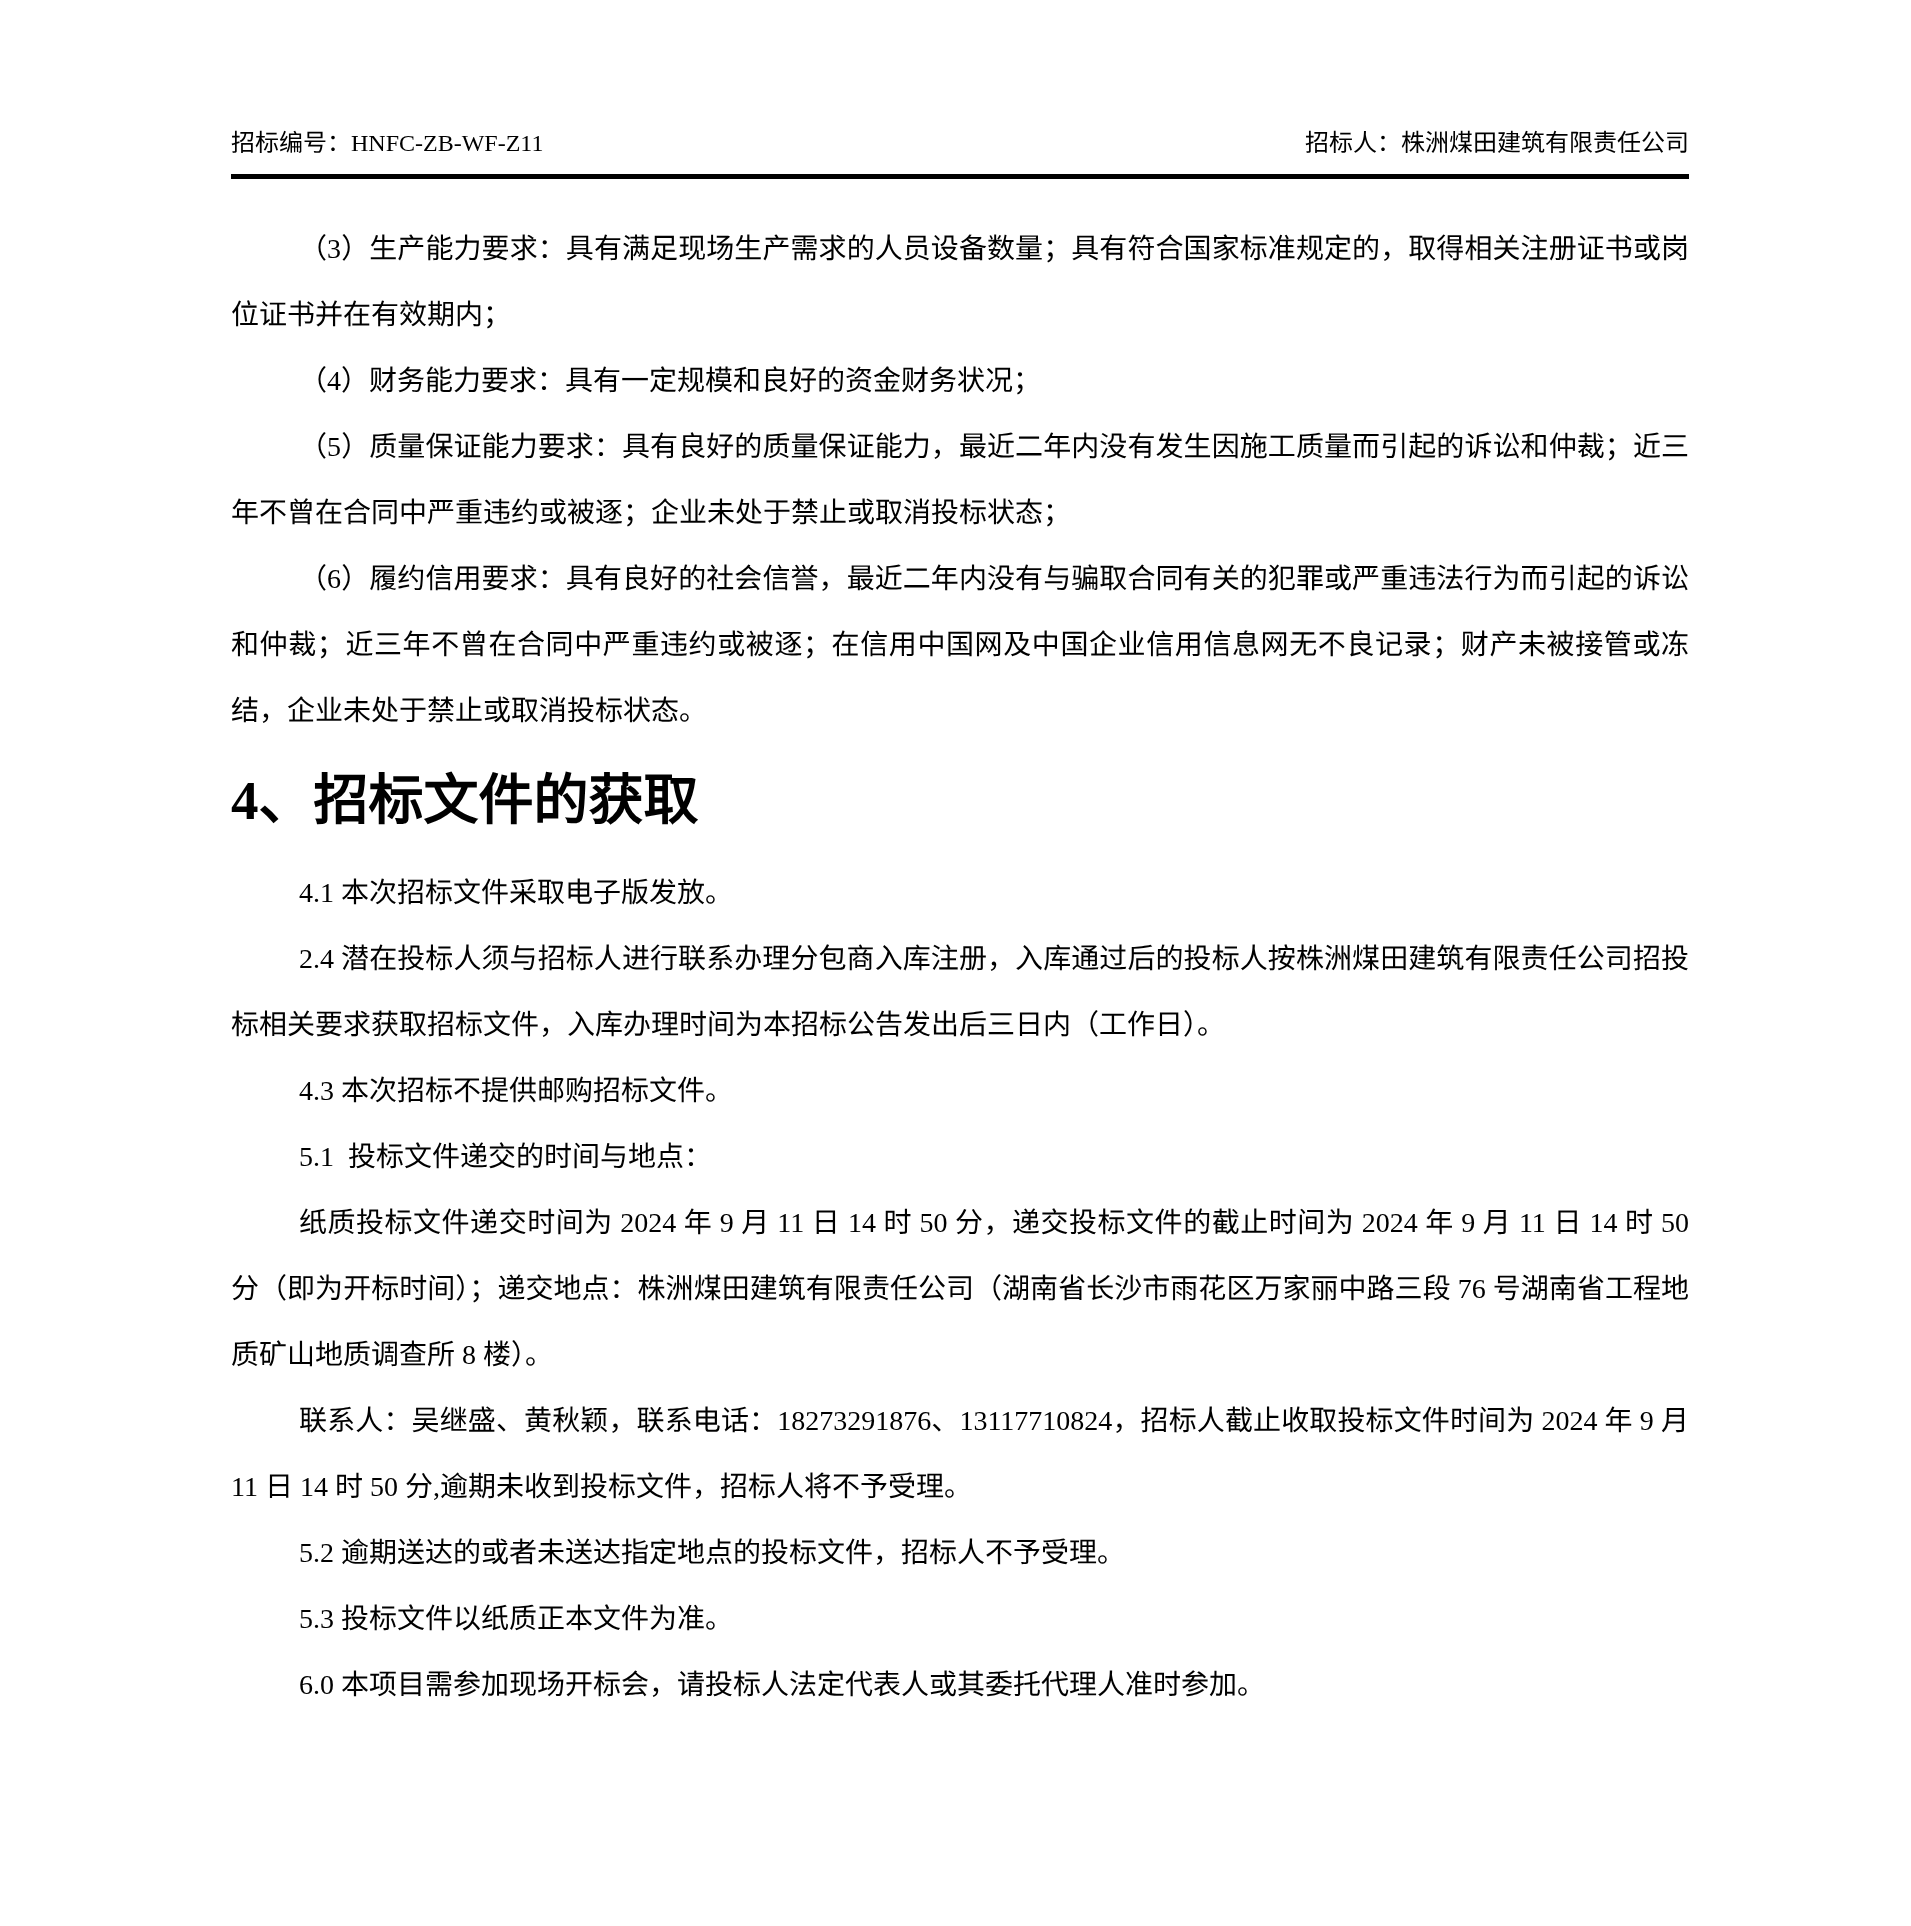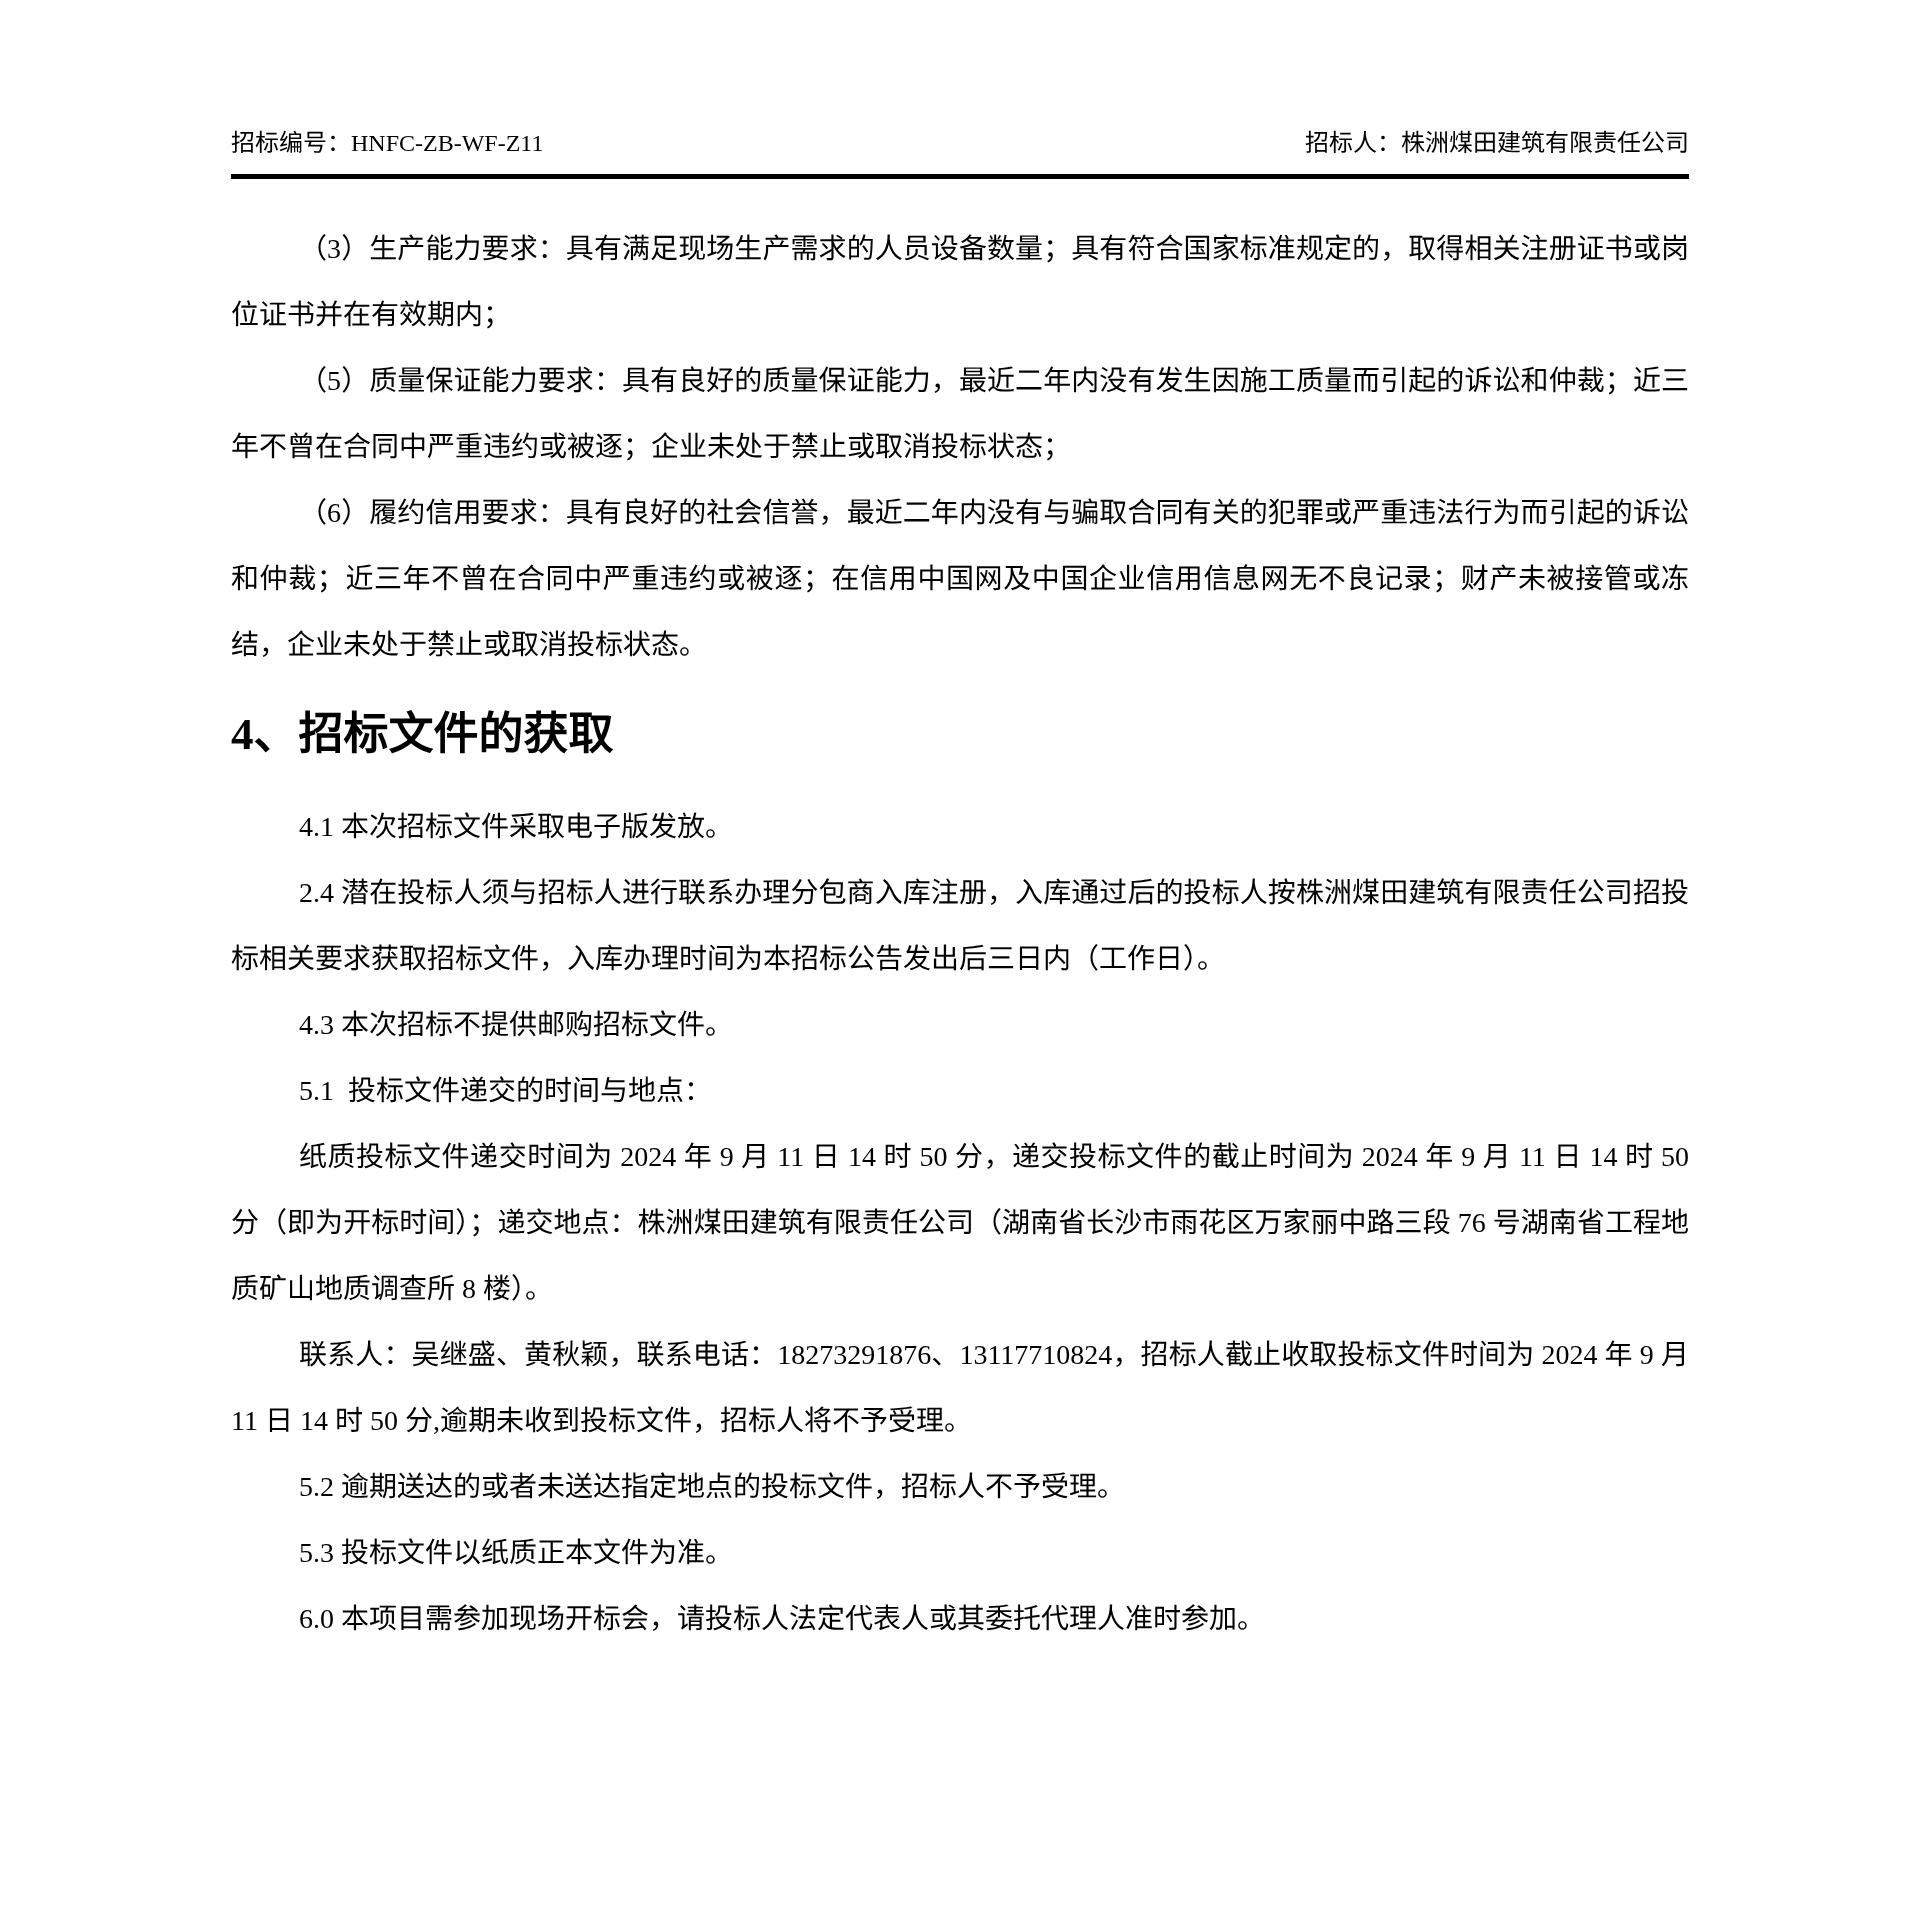--- a/index.html
+++ b/index.html
@@ -41,21 +41,21 @@
   .doc p {
     margin: 0;
     font-size: 28px;
     line-height: 66px;
     text-align: justify;
     text-indent: 68px;
     white-space: pre-wrap;
     word-break: break-all;
   }
   .doc p.heading {
-    font-size: 45px;
+    font-size: 55px;
     line-height: 73px;
     font-weight: bold;
     text-indent: 0;
     text-align: left;
     margin: 20px 0 23px 0;
     white-space: normal;
   }
   .b { font-weight: normal; }
 </style>
 </head>
@@ -63,20 +63,21 @@
 
 <div class="page">
   <div class="header">
     <span>招标编号：HNFC-ZB-WF-Z11</span>
     <span>招标人：株洲煤田建筑有限责任公司</span>
   </div>
   <div class="header-rule"></div>
 
   <div class="doc">
       <p class="para"><span>（3）生产能力要求：具有满足现场生产需求的人员设备数量；具有符合国家标准规定的，取得相关注册证书或岗位证书并在有效期内；</span></p>
+      <p class="para"><span>（4）财务能力要求：具有一定规模和良好的资金财务状况；</span></p>
       <p class="para"><span>（5）质量保证能力要求：具有良好的质量保证能力，最近二年内没有发生因施工质量而引起的诉讼和仲裁；近三年不曾在合同中严重违约或被逐；企业未处于禁止或取消投标状态；</span></p>
       <p class="para"><span>（6）履约信用要求：具有良好的社会信誉，最近二年内没有与骗取合同有关的犯罪或严重违法行为而引起的诉讼和仲裁；近三年不曾在合同中严重违约或被逐；在信用中国网及中国企业信用信息网无不良记录；财产未被接管或冻结，企业未处于禁止或取消投标状态。</span></p>
       <p class="heading"><span>4、招标文件的获取</span></p>
       <p class="para"><span>4.1 本次招标文件采取电子版发放。</span></p>
       <p class="para"><span>2.4 潜在投标人须与招标人进行联系办理分包商入库注册，</span><span class="b">入库通过后</span><span>的投标人按株洲煤田建筑有限责任公司招投标相关要求获取招标文件，入库办理时间为本招标公告发出后三日内（工作日）。</span></p>
       <p class="para"><span>4.3 本次招标不提供邮购招标文件。</span></p>
       <p class="para"><span>5.1  投标文件递交的时间与地点：</span></p>
       <p class="para"><span>纸质投标文件递交时间为 2024 年 9 月 11 日 14 时 50 分，递交投标文件的截止时间为 2024 年 9 月 11 日 14 时 50 分（即为开标时间）；递交地点：株洲煤田建筑有限责任公司（湖南省长沙市雨花区万家丽中路三段 76 号湖南省工程地质矿山地质调查所 8 楼）。</span></p>
       <p class="para"><span>联系人：吴继盛、黄秋颖，联系电话：18273291876、13117710824，</span><span class="b">招标人截止收取投标文件时间为</span><span> 2024 年 9 月 11 日 14 时 50 分,逾期未收到投标文件，招标人将不予受理。</span></p>
       <p class="para"><span>5.2 逾期送达的或者未送达指定地点的投标文件，招标人不予受理。</span></p>

